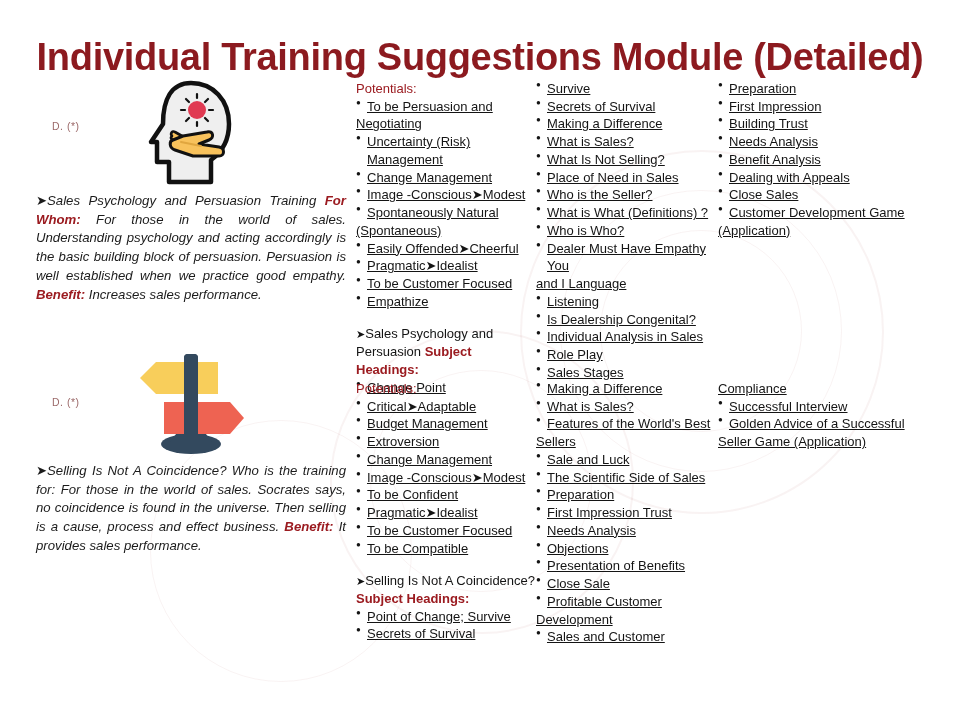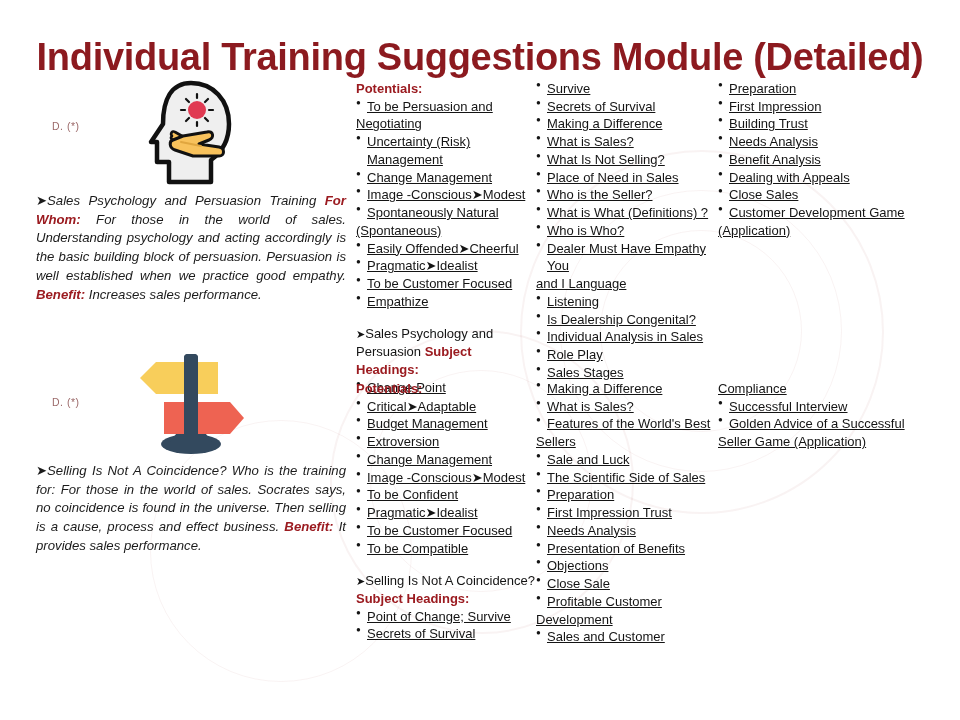--- a/index.html
+++ b/index.html
@@ -82,21 +82,21 @@
   .col { position: absolute; }
   .col-a { left: 356px; width: 180px; }
   .col-b { left: 536px; width: 182px; }
   .col-c { left: 718px; width: 212px; }
 
   .sec-top { top: 80px; }
   .sec-bot { top: 380px; }
 
   .list-head {
     font-size: 13px;
-    font-weight: bold;
+    font-weight: normal;
     color: #9B1B20;
     line-height: 1.36;
     margin: 0 0 0 0;
   }
   ul.items {
     list-style: none;
     margin: 0;
     padding: 0;
     text-decoration: underline;
   }
@@ -278,22 +278,22 @@
     <ul class="items">
         <li>Making a Difference</li>
         <li>What is Sales?</li>
         <li>Features of the World's Best</li>
         <li class="cont">Sellers</li>
         <li>Sale and Luck</li>
         <li>The Scientific Side of Sales</li>
         <li>Preparation</li>
         <li>First Impression Trust</li>
         <li>Needs Analysis</li>
+        <li>Objections</li>
         <li>Presentation of Benefits</li>
-        <li>Objections</li>
         <li>Close Sale</li>
         <li>Profitable Customer</li>
         <li class="cont">Development</li>
         <li>Sales and Customer</li>
       </ul>
   </div>
 
   <div class="col col-c sec-bot">
     <ul class="items">
         <li class="plain">Compliance</li>

